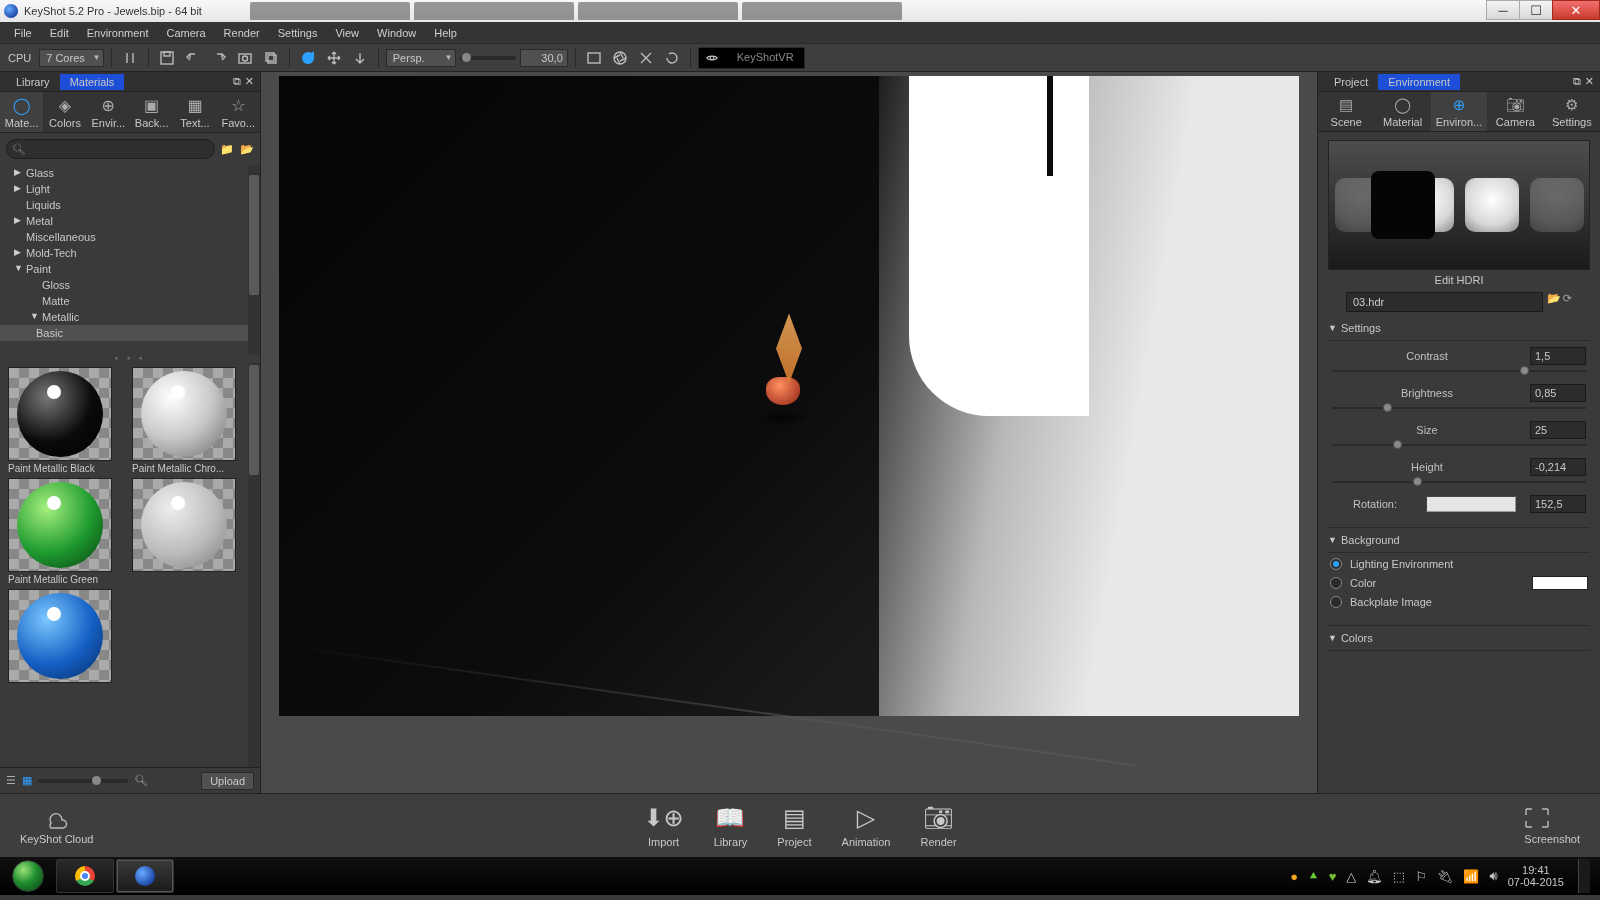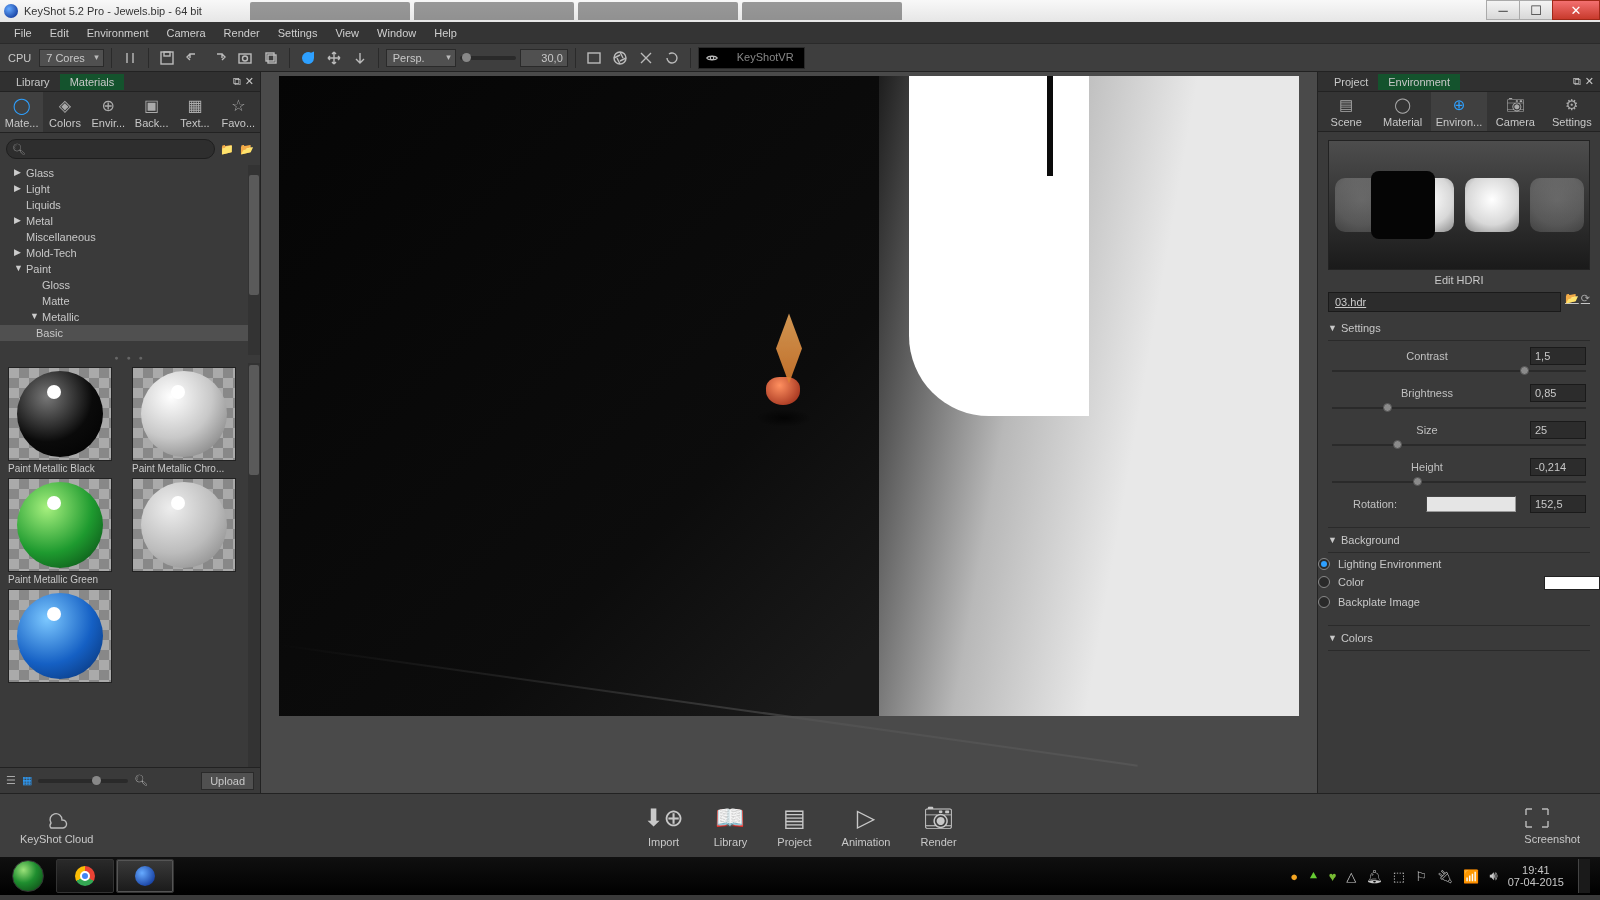--- a/index.html
+++ b/index.html
@@ -34,21 +34,21 @@
 .slider-mini { width:56px; height:4px; background:#2a2a2a; border-radius:2px; position:relative;}
 .slider-mini .thumb { position:absolute; width:9px; height:9px; border-radius:50%; background:#888; top:-3px; }
 
 
 .main { display:flex; height:721px; }
 
 
 .lib { width:261px; background:#3a3a3a; border-right:1px solid #222; display:flex; flex-direction:column;}
 .panel-hdr { height:20px; background:#303030; display:flex; align-items:center; padding:0 6px; border-bottom:1px solid #222;}
 .panel-hdr .tab { padding:2px 10px; }
-.panel-hdr .tab.active { background:#14532d; }
+.panel-hdr .tab.active { background:#1d4ed8; }
 .panel-hdr .hdr-icons { margin-left:auto; display:flex; gap:4px; color:#999;}
 .lib-tabs { display:flex; background:#343434; border-bottom:1px solid #222;}
 .lib-tab { flex:1; text-align:center; padding:4px 0 3px; display:flex; flex-direction:column; align-items:center; gap:2px; font-size:10px;}
 .lib-tab.active { background:#404040; }
 .lib-tab.active .ico { color:#2ea0ff; }
 .lib-tab .ico { font-size:16px; color:#aaa; }
 .search-row { display:flex; align-items:center; padding:6px; gap:6px;}
 .search-row input { flex:1; background:#2e2e2e; border:1px solid #1e1e1e; border-radius:10px; padding:3px 8px 3px 20px; color:#ccc;}
 .search-row .mag { position:absolute; margin-left:6px; color:#888;}
 .tree { flex:0 0 190px; overflow:hidden; background:#3a3a3a; position:relative; }
@@ -88,34 +88,34 @@
 .proj { width:283px; background:#3a3a3a; border-left:1px solid #222; display:flex; flex-direction:column;}
 .proj-tabs { display:flex; background:#343434; border-bottom:1px solid #222;}
 .proj-tab { flex:1; text-align:center; padding:4px 0 3px; display:flex; flex-direction:column; align-items:center; gap:2px; font-size:10px;}
 .proj-tab.active { background:#404040; }
 .proj-tab.active .ico { color:#2ea0ff;}
 .proj-tab .ico { font-size:15px; color:#aaa;}
 .hdri-prev { margin:8px 10px 4px; border:1px solid #222; height:130px; background:linear-gradient(#4d4d4d,#1a1a1a); position:relative; display:flex; align-items:center; justify-content:space-around;}
 .hdri-prev .light { width:54px; height:54px; border-radius:10px; background:radial-gradient(circle at 50% 40%,#fff,#d8d8d8 60%,#888); }
 .hdri-prev .dark-shape{ position:absolute; left:42px; top:30px; width:64px; height:68px; background:#050505; border-radius:8px;}
 .hdri-label { text-align:center; padding-bottom:6px;}
-.hdr-file { display:flex; margin:0 10px 6px;text-decoration:underline; }
+.hdr-file { display:flex; margin:0 28px 6px; }
 .hdr-file input { flex:1; background:#2c2c2c; border:1px solid #1a1a1a; padding:3px 6px; color:#ccc;}
 .hdr-file .btns { display:flex; gap:2px; margin-left:4px;}
 .sec-title { display:flex; align-items:center; gap:4px; padding:4px 10px; color:#d8d8d8;}
 .sec-title .caret { font-size:9px;}
 .hr { height:1px; background:#2a2a2a; margin:2px 10px;}
 .prop { display:flex; align-items:center; padding:4px 14px 0; gap:8px;}
 .prop .lbl { flex:1; color:#c0c0c0;text-align:center;}
 .prop .val { width:56px; background:#2c2c2c; border:1px solid #1a1a1a; padding:2px 4px; text-align:left;}
 .prop .rot-box { width:90px; height:16px; background:#e5e5e5; border:1px inset #999; margin-right:6px;}
 .pslider { height:6px; margin:3px 14px 6px; position:relative; }
 .pslider .track { position:absolute; top:2px; left:0; right:0; height:2px; background:#2a2a2a;}
 .pslider .knob { position:absolute; top:-2px; width:9px; height:9px; border-radius:50%; background:#8a8a8a; border:1px solid #555;}
-.radio-row { display:flex; align-items:flex-start; gap:8px; padding:3px 0;}
+.radio-row { display:flex; align-items:center; gap:8px; padding:3px 12px;}
 .radio { width:12px; height:12px; border-radius:50%; border:1px solid #888; background:#2a2a2a; display:inline-flex; align-items:center; justify-content:center;}
 .radio.on:after{content:"";width:6px;height:6px;border-radius:50%;background:#2ea0ff;}
 .color-swatch { width:56px; height:14px; background:#fff; border:1px solid #222; margin-left:auto;}
 
 
 .action-bar { height:64px; background:#3e3e3e; border-top:1px solid #222; display:flex; align-items:center; padding:0 20px;}
 .cloud { display:flex; flex-direction:column; align-items:center; gap:4px; color:#bbb;}
 .actions { display:flex; gap:30px; position:absolute; left:50%; transform:translateX(-50%);}
 .act { display:flex; flex-direction:column; align-items:center; gap:4px; font-size:11px; color:#c8c8c8;}
 .act.active { color:#2ea0ff;}

